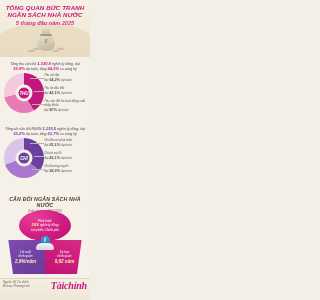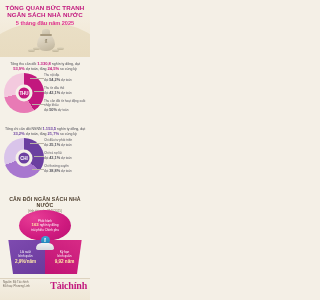--- a/index.html
+++ b/index.html
@@ -1,21 +1,21 @@
 <!DOCTYPE html>
 <html><head>
 <meta charset="utf-8">
 <style>
   html,body{margin:0;padding:0;}
   body{
     width:90px;height:300px;overflow:hidden;
     font-family:"Liberation Sans",sans-serif;
     background:#f4efe6;
   }
-  .page{position:relative;width:90px;height:300px;overflow:hidden;background:#f5f1e8;}
+  .page{position:relative;width:90px;height:300px;overflow:hidden;background:#f5f1e8;font-style:italic;}
 
   
   .header{
     position:absolute;left:0;top:0;width:90px;height:57px;
     background:
       radial-gradient(circle at 70% 90%, #efe2c9 0%, #efe2c9 28%, rgba(239,226,201,0) 29%),
       linear-gradient(180deg,#f6f1e6 0%,#f2ead9 60%,#efe4cd 100%);
     overflow:hidden;
   }
   .hdr-arc{

